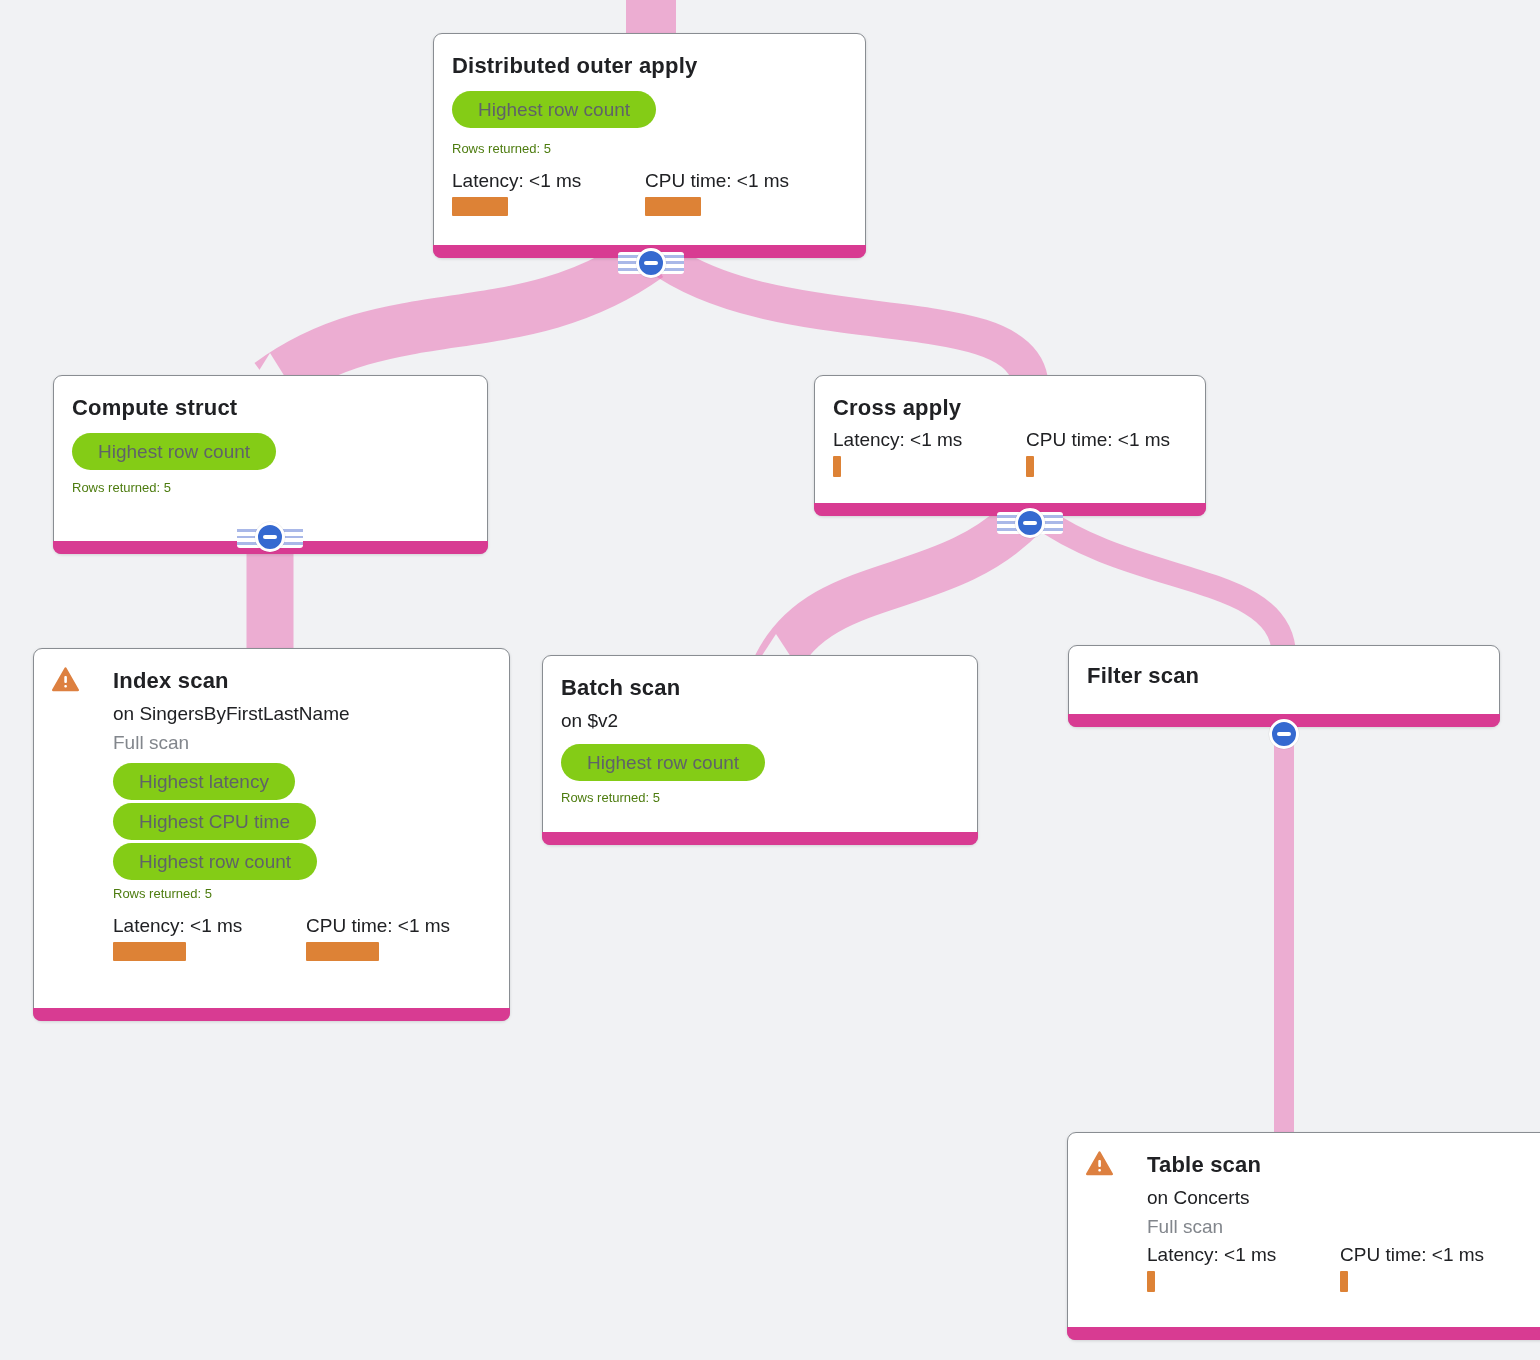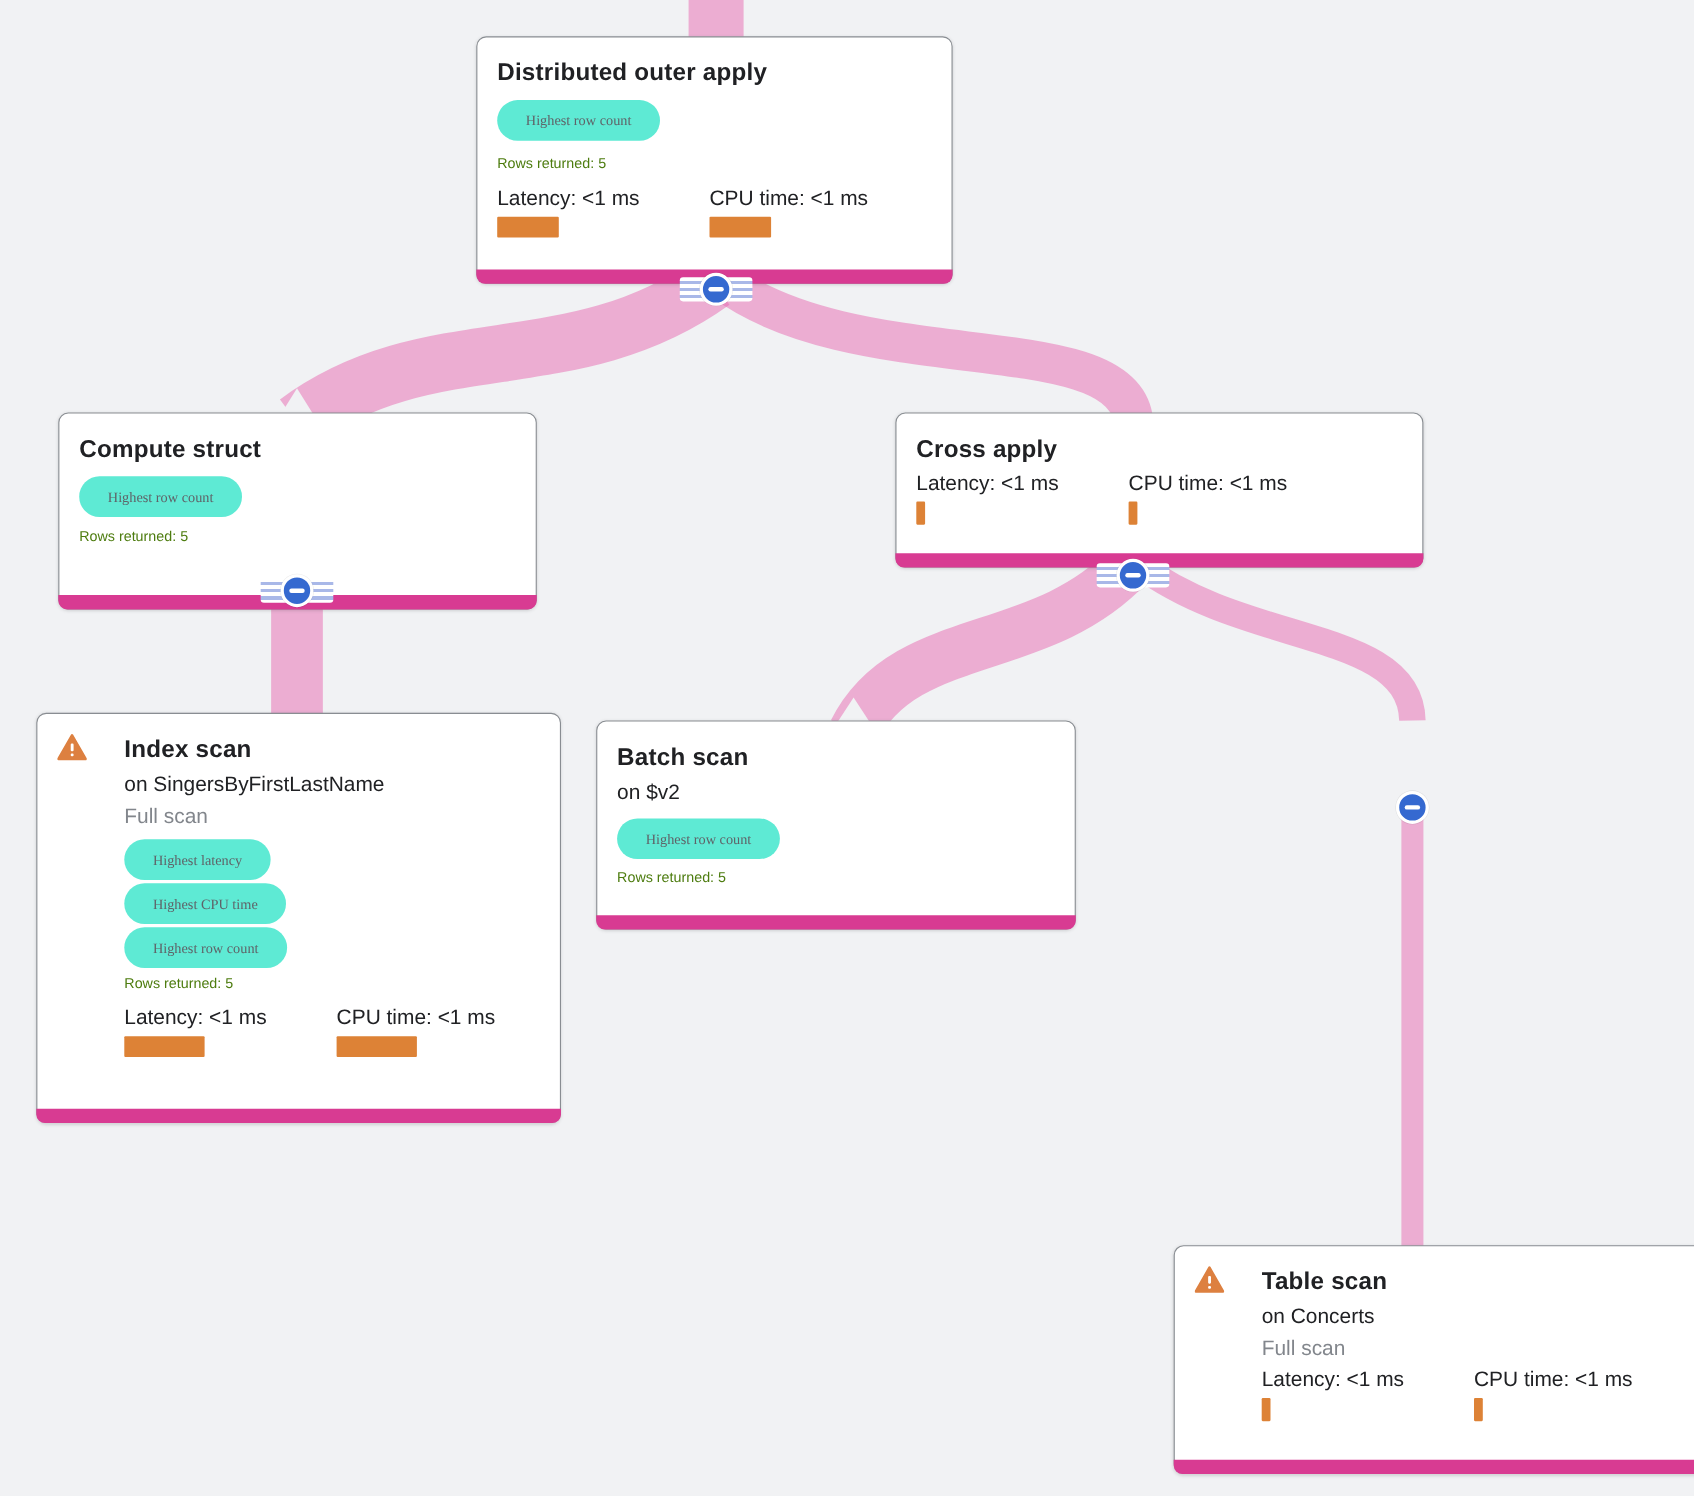--- a/index.html
+++ b/index.html
@@ -42,28 +42,27 @@
     letter-spacing: 0.2px;
     margin: 4px 0 0 0;
   }
   .sub   { font-size: 19px; color: #202124; margin-top: 9px; }
   .muted { font-size: 19px; color: #82868c; margin-top: 7px; }
   .rows  { font-size: 13px; color: #4d7c0f; margin-top: 10px; }
 
   .badges { margin-top: 9px; }
   .badge {
     display: inline-block;
-    background: #5eead4;
+    background: #84cc16;
     color: #5f6368;
-    font-size: 13px;
+    font-size: 19px;
     line-height: 23px;
     padding: 7px 26px;
     border-radius: 20px;
     margin: 3px 0;
-    font-family: Liberation Serif, serif;
   }
   .badge-stack .badge { display: table; }
 
   .metrics { display: flex; margin-top: 14px; }
   .metric  { width: 193px; flex: 0 0 193px; }
   .metric-label { font-size: 19px; color: #202124; }
   .bar {
     background: #dd8236;
     margin-top: 5px;
     border-radius: 1px;
@@ -155,21 +154,21 @@
 
   <div class="node" style="left:53px;top:375px;width:435px;height:179px;">
     <div class="title">Compute struct</div>
     <div class="badges">
       <span class="badge">Highest row count</span>
     </div>
     <div class="rows" style="margin-top:7px;">Rows returned: 5</div>
     <div class="accent"></div>
   </div>
 
-  <div class="node" style="left:814px;top:375px;width:480px;height:141px;">
+  <div class="node" style="left:814px;top:375px;width:392px;height:141px;">
     <div class="title">Cross apply</div>
     <div class="metrics" style="margin-top:8px;">
       <div class="metric">
         <div class="metric-label">Latency: &lt;1 ms</div>
         <div class="bar bar-thin" style="width: 8px;"></div>
       </div>
       <div class="metric">
         <div class="metric-label">CPU time: &lt;1 ms</div>
         <div class="bar bar-thin" style="width: 8px;"></div>
       </div>
@@ -214,20 +213,24 @@
   <div class="node" style="left:542px;top:655px;width:436px;height:190px;">
     <div class="title">Batch scan</div>
     <div class="sub">on $v2</div>
     <div class="badges">
       <span class="badge">Highest row count</span>
     </div>
     <div class="rows" style="margin-top:6px;">Rows returned: 5</div>
     <div class="accent"></div>
   </div>
 
+  <div class="node" style="left:1068px;top:645px;width:432px;height:82px;">
+    <div class="title" style="margin-top:2px;">Filter scan</div>
+    <div class="accent"></div>
+  </div>
 
   <div class="node" style="left:1067px;top:1132px;width:482px;height:208px;">
     <div class="node-flex">
       <div class="icon-col">
         <svg class="warn-svg" width="27" height="25" viewBox="0 0 27 25">
           <path d="M13.5 1.5 L25.8 23 L1.2 23 Z" fill="#dd8040" stroke="#dd8040" stroke-width="2.4" stroke-linejoin="round"></path>
           <rect x="12.3" y="9" width="2.6" height="7" rx="1" fill="#ffffff"></rect>
           <rect x="12.3" y="18" width="2.6" height="2.6" rx="1" fill="#ffffff"></rect>
         </svg>
       </div>

